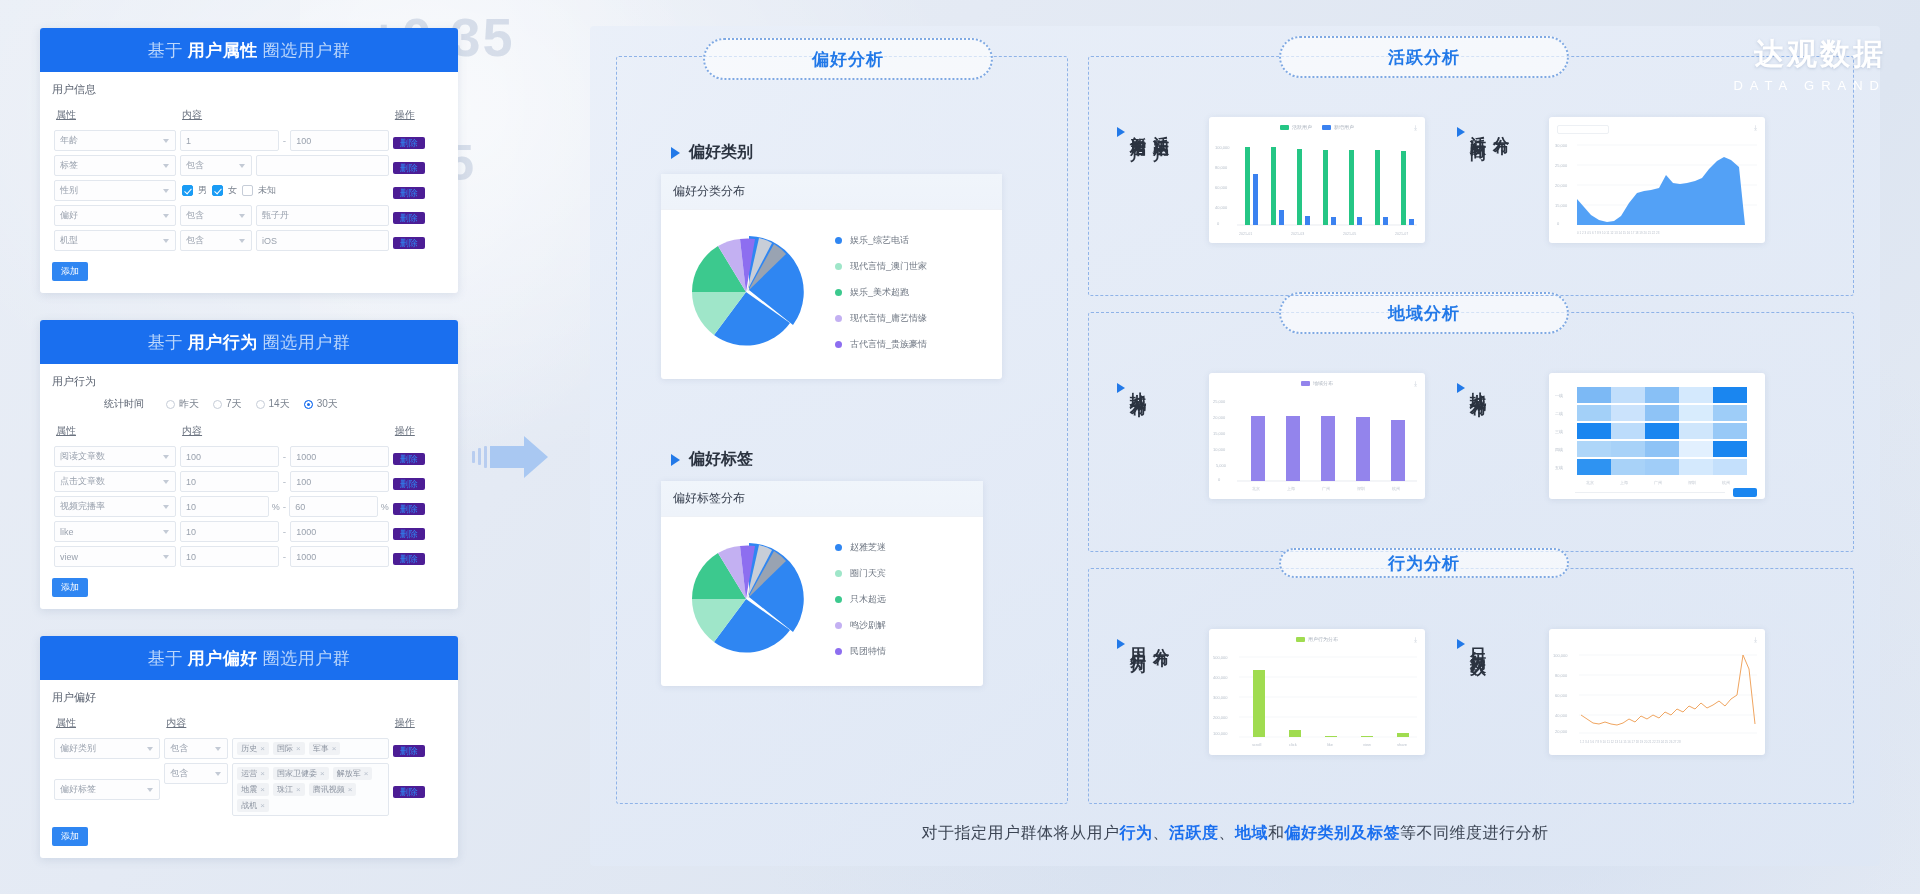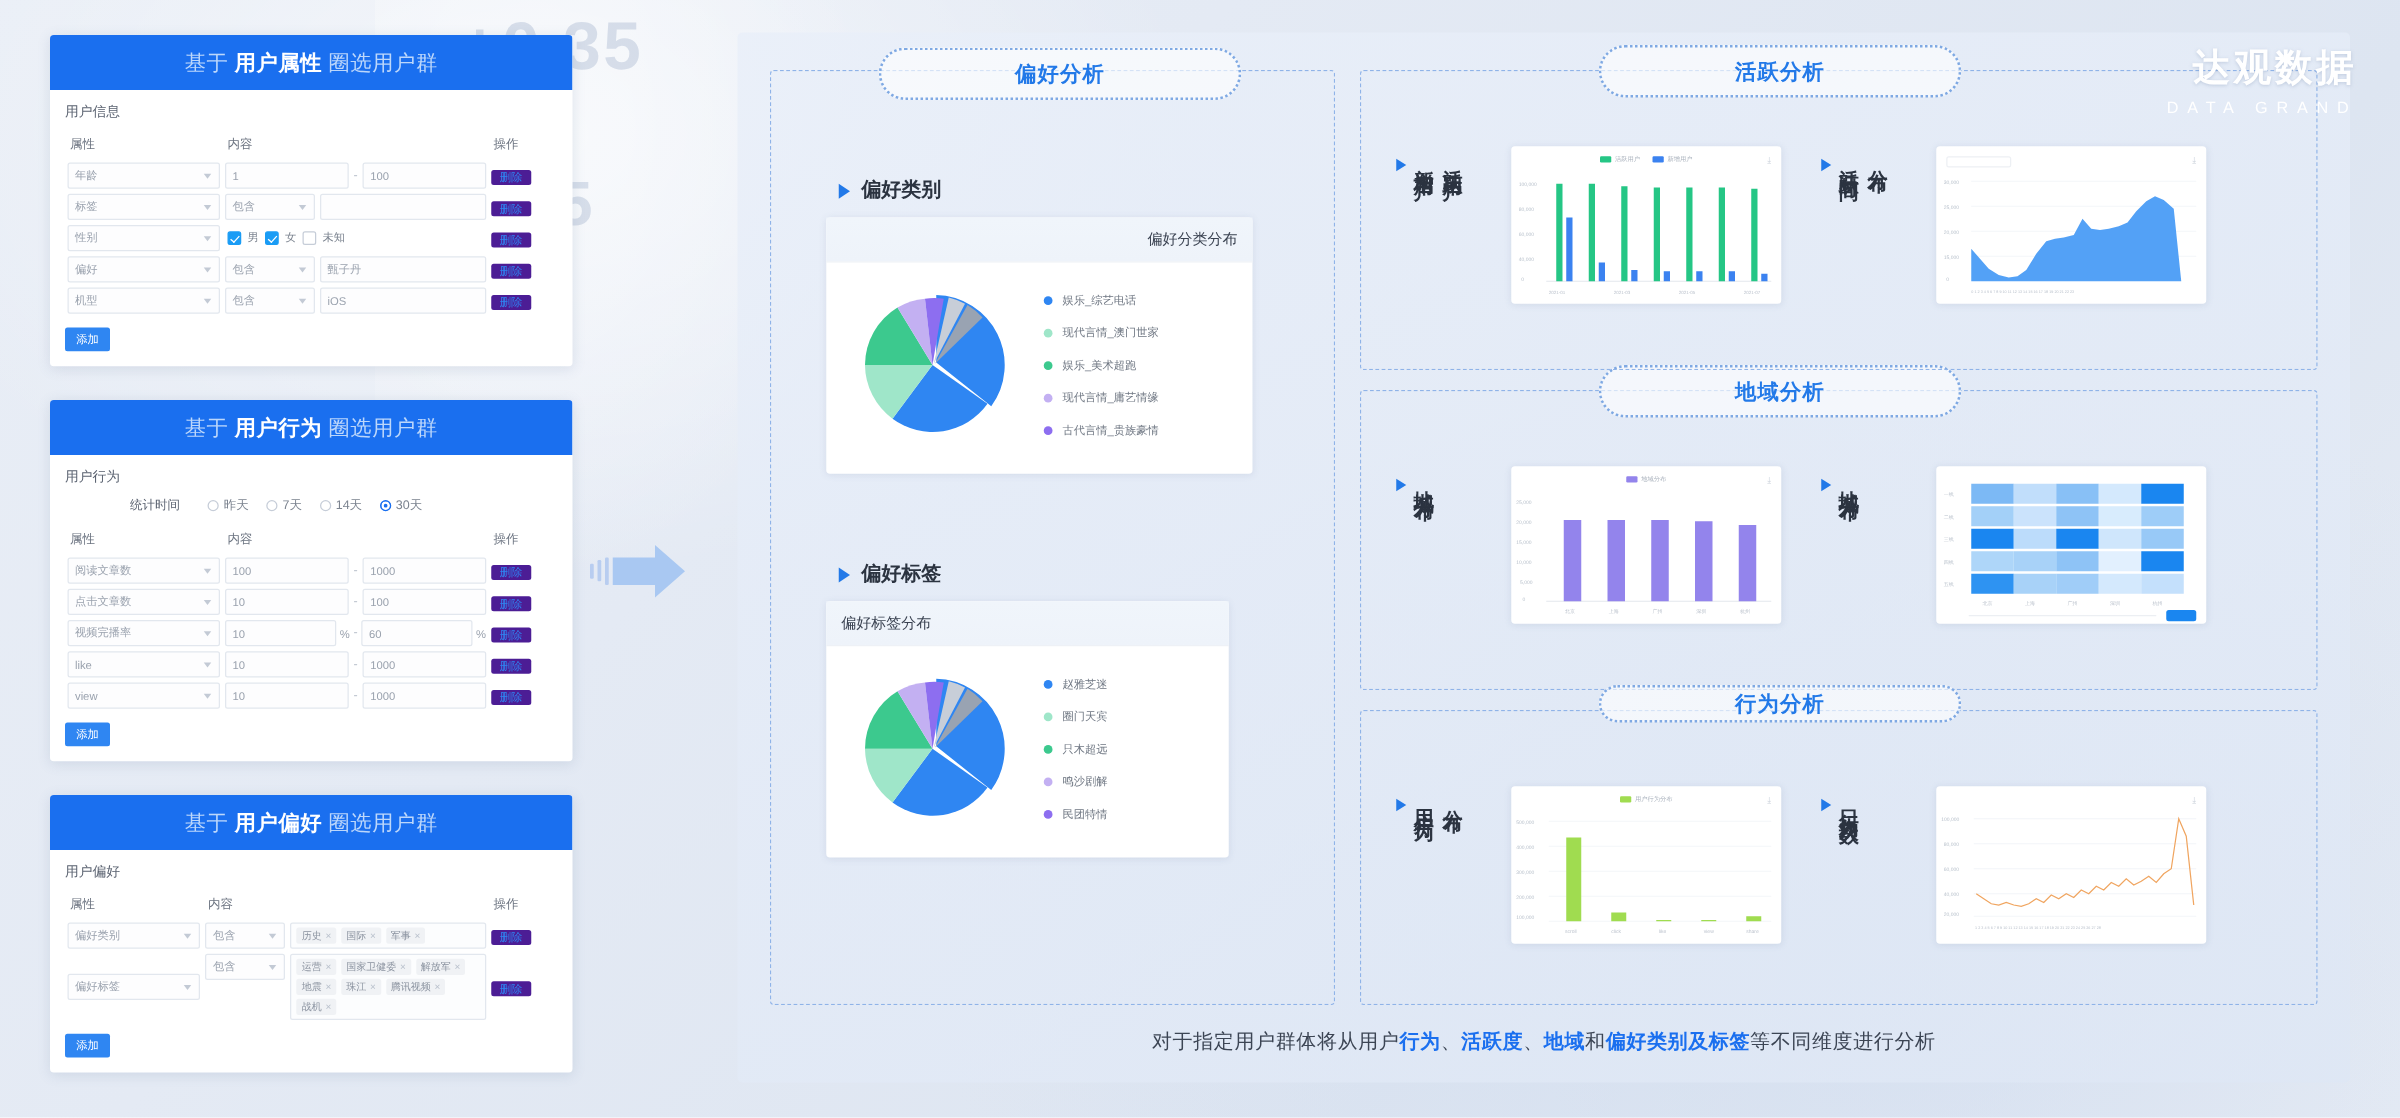--- a/index.html
+++ b/index.html
@@ -50,20 +50,21 @@
                margin: 2px 0 10px 52px; }
   .radio-row .lbl { color:#5a6270; margin-right:8px; }
   .radio { display:flex; align-items:center; gap:4px; }
   .rdot { width:9px; height:9px; border-radius:50%; border:1px solid #c6cdd8; background:#fff; display:inline-block; }
   .rdot.on { border-color:#1a6fef; background:#1a6fef; box-shadow: inset 0 0 0 2px #fff; }
 
   table.grid { width: 100%; border-collapse: collapse; table-layout: fixed; }
   table.grid th {
     font-size: 10px; color: #6b7380; font-weight: 400; text-align: left;
     padding: 3px 4px 6px 4px;
+    text-decoration: underline;
   }
   table.grid td { padding: 2px 2px; vertical-align: middle; }
   .fld {
     height: 21px; border: 1px solid #e2e7ee; background: #fdfdfe; border-radius: 2px;
     font-size: 9px; color: #9aa2ae; display: flex; align-items: center;
     padding: 0 5px; position: relative; overflow: hidden; white-space: nowrap;
   }
   .fld.sel::after {
     content:''; position:absolute; right:6px; top:8px;
     border-left:3px solid transparent; border-right:3px solid transparent;
@@ -470,21 +471,21 @@
 <div class="right-panel">
 
   <div class="dbox" id="pref-box">
     <div class="pill" id="pill-pref">偏好分析</div>
 
     <div class="sub-head" style="position:absolute;left:54px;top:85px;">
       <span class="tri"></span>
       <span>偏好类别</span>
     </div>
 
-    <div class="chart-card" style="position:absolute;left:44px;top:117px;width:341px;height:205px;text-align:right;">
+    <div class="chart-card" style="position:absolute;left:44px;top:117px;width:341px;height:205px;">
       <div class="pref-card-title">偏好分类分布</div>
       <div style="display:flex;align-items:center;height:164px;">
         <div style="width:170px;display:flex;justify-content:center;">
           <svg width="122" height="122" viewBox="0 0 122 122">
             <g transform="translate(61,61)">
               <path d="M 3 -2 L 3 -56 A 56 56 0 0 1 47 33 Z" fill="#2f86f2"></path>
               <path d="M 0 0 L 44 31 A 54 54 0 0 1 -32 43 Z" fill="#2f86f2"></path>
               <path d="M 0 0 L -32 43 A 54 54 0 0 1 -54 0 Z" fill="#9fe6c9"></path>
               <path d="M 0 0 L -54 0 A 54 54 0 0 1 -28 -46 Z" fill="#3cc98e"></path>
               <path d="M 0 0 L -28 -46 A 54 54 0 0 1 -6 -53 Z" fill="#c3b0f2"></path>

